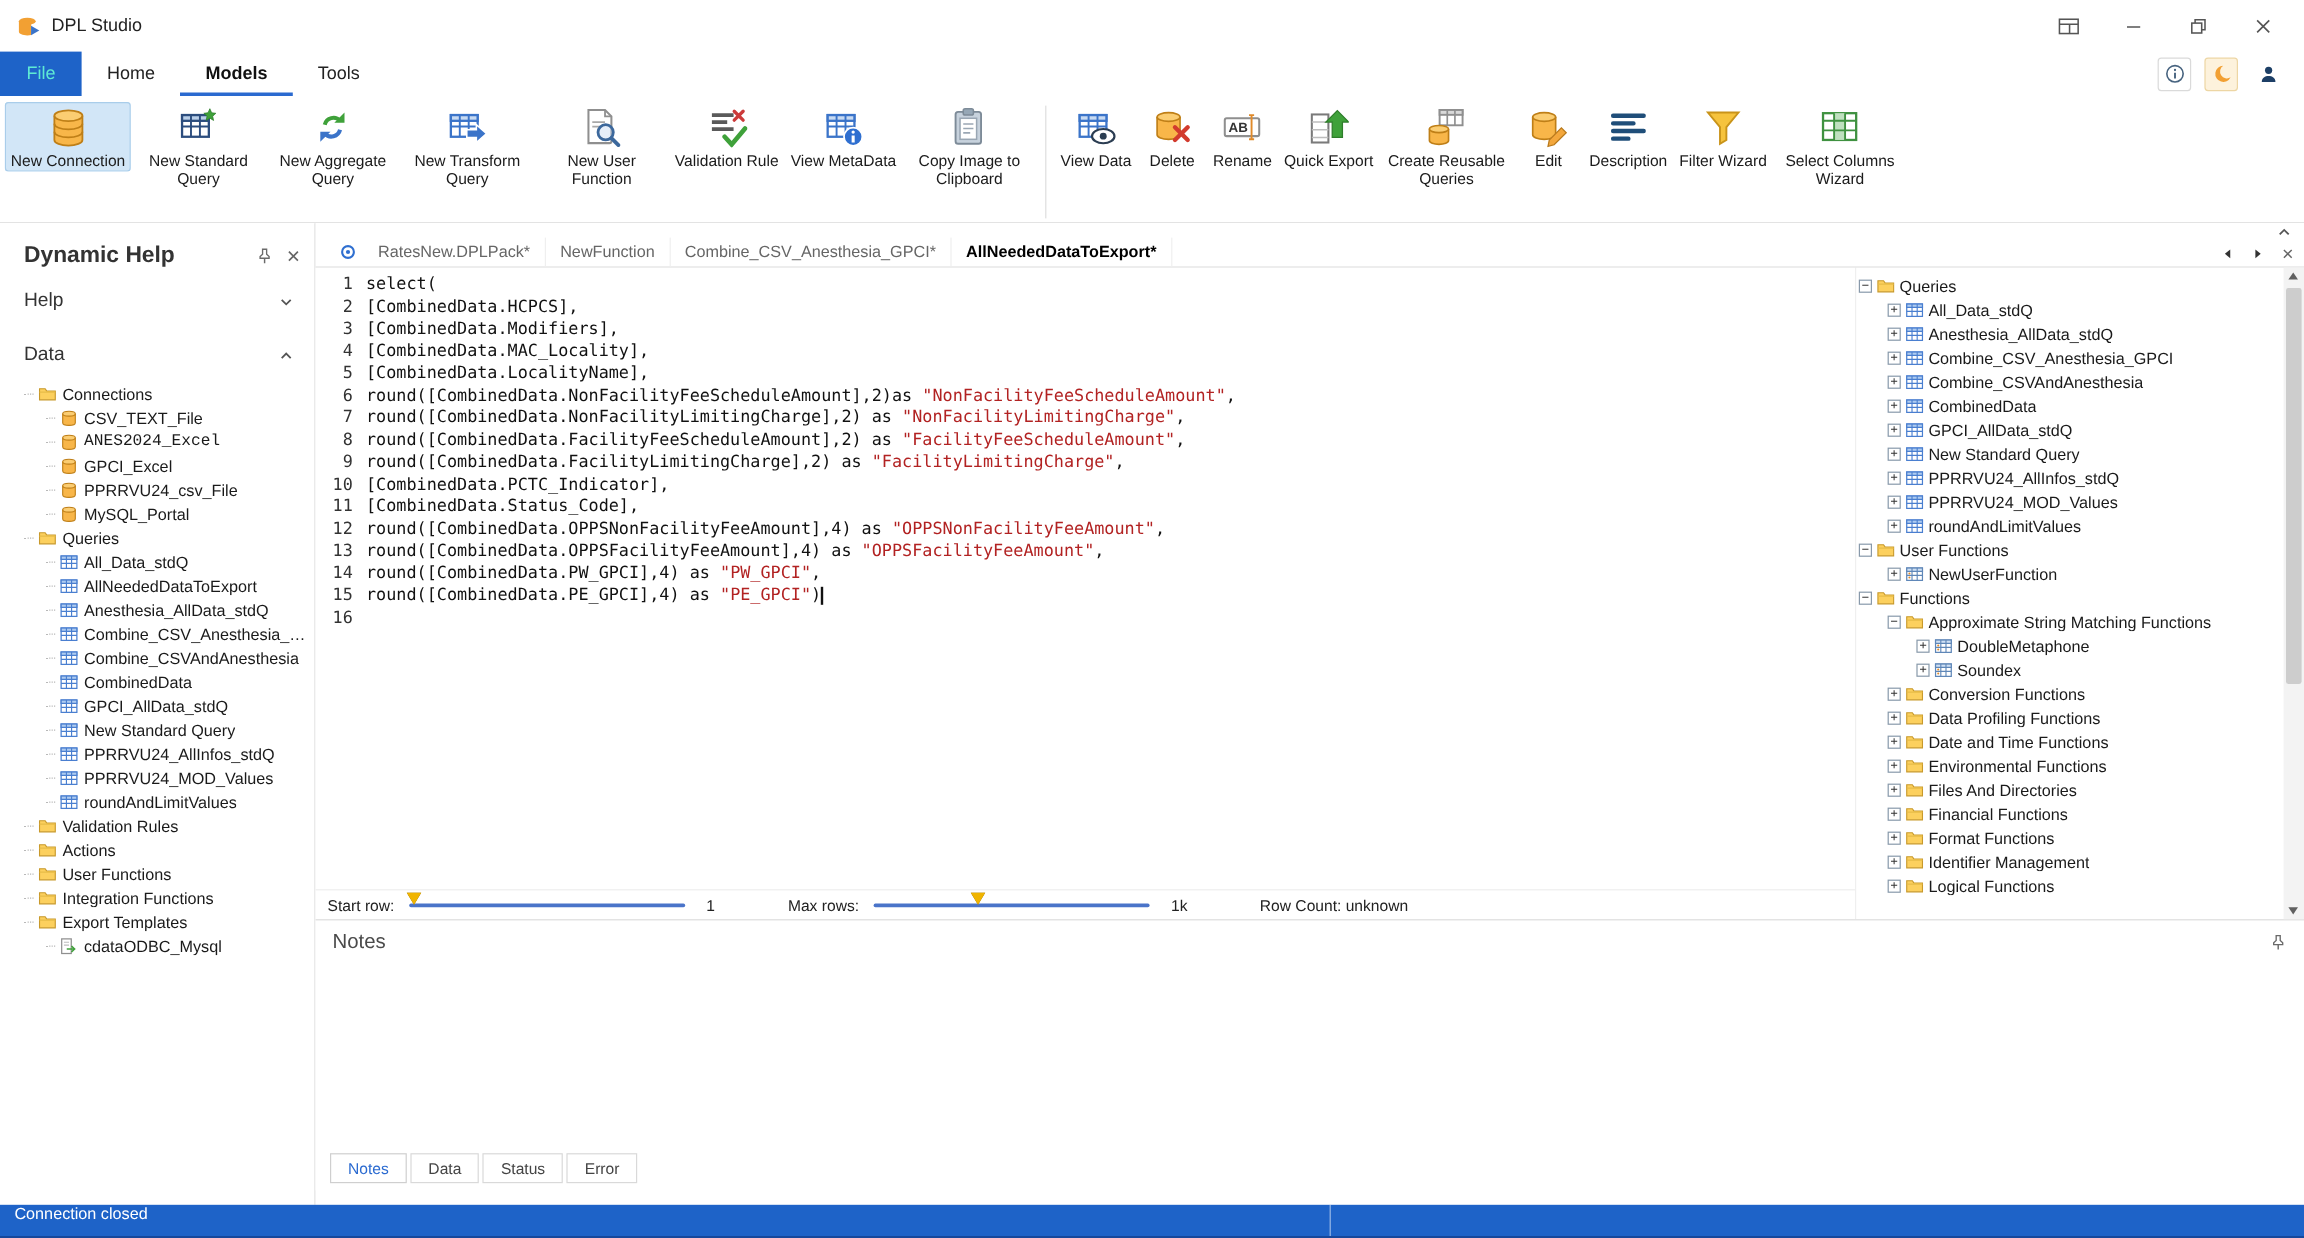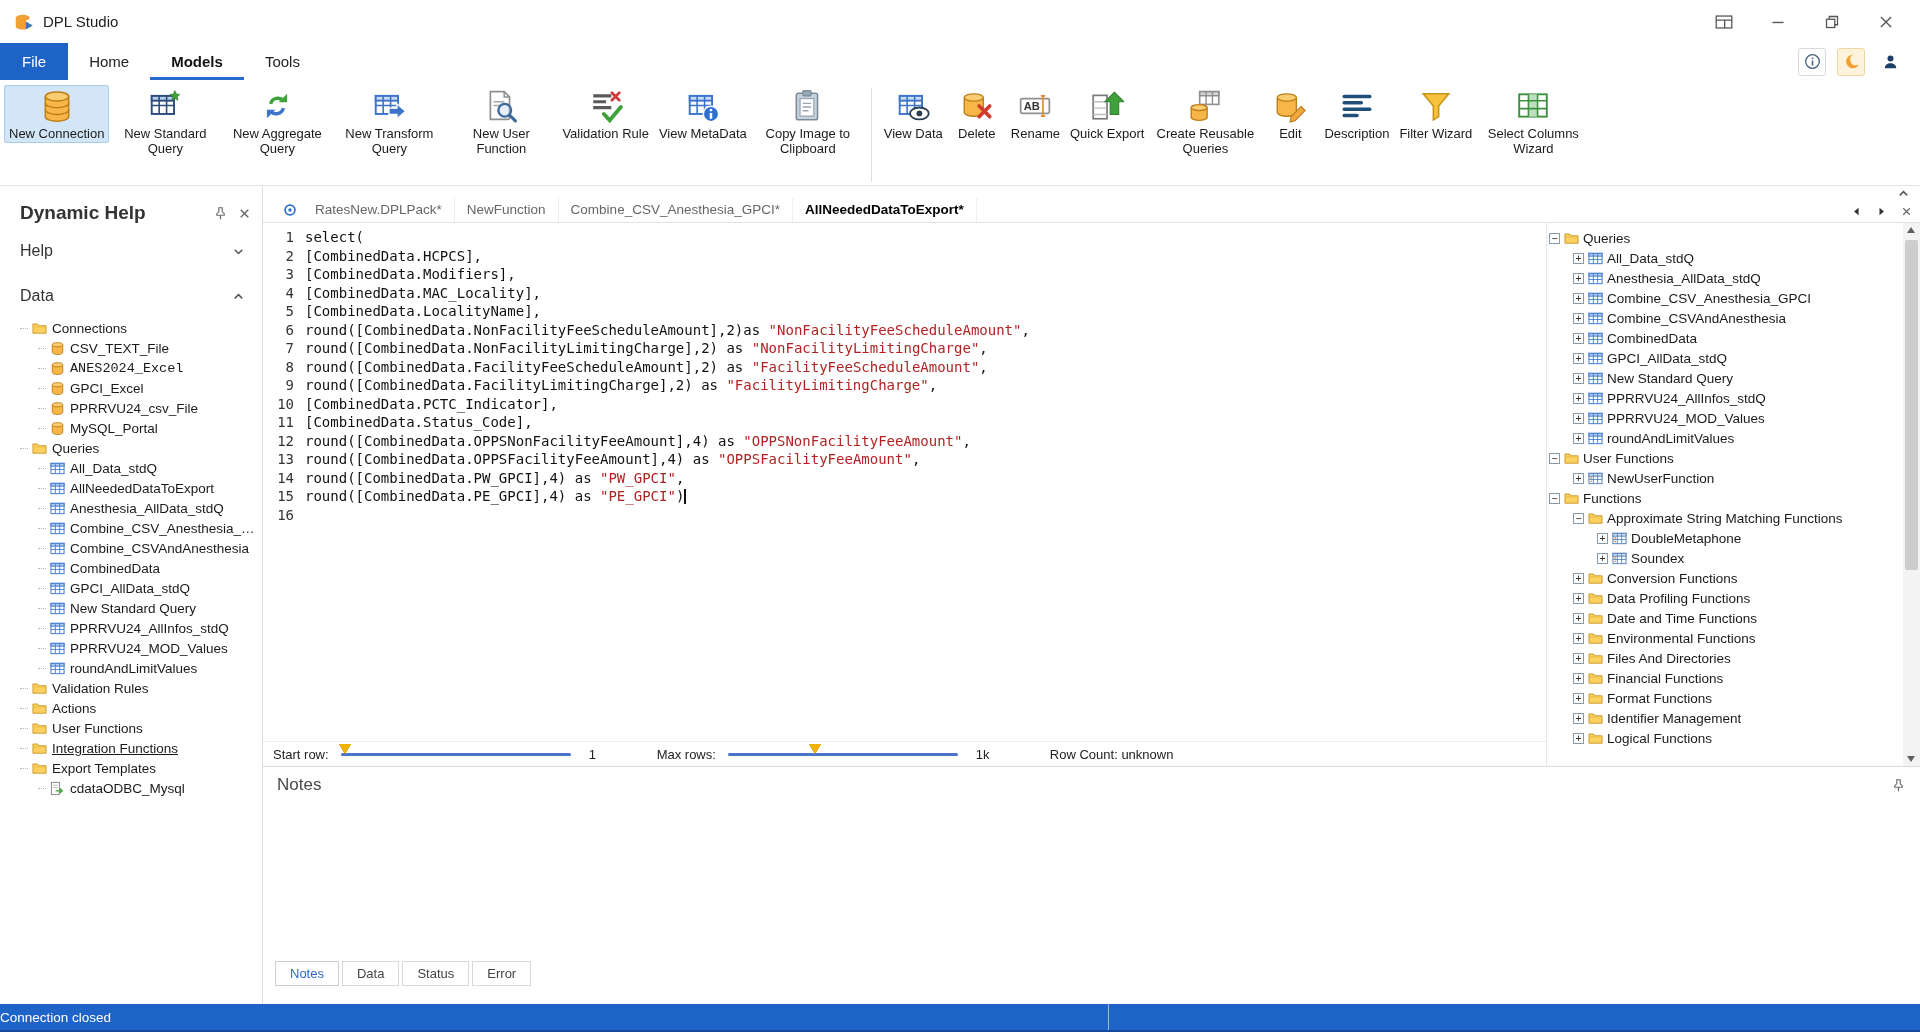--- a/index.html
+++ b/index.html
@@ -13,21 +13,21 @@
   #titlebar .logo svg{width:100%;height:100%}
   #win-title{font-size:15px;color:#222}
   #win-controls{margin-left:auto;display:flex;align-items:center;gap:26px;padding-right:20px}
   .winbtn{width:28px;height:28px;display:flex;align-items:center;justify-content:center}
   .winbtn svg{width:22px;height:22px}
 
   
   #menubar{height:37px;flex:0 0 auto;display:flex;align-items:stretch;background:#fff}
   #menu-tabs{display:flex;align-items:stretch}
   .mtab{padding:0 21px;display:flex;align-items:center;font-size:15px;color:#222}
-  .mtab.file{background:#1e63c8;color:#ffffff;padding:16px 22px}
+  .mtab.file{background:#1e63c8;color:#5eead4;padding:16px 22px}
   .mtab.active{font-weight:700;color:#111;box-shadow:inset 0 -3px 0 #2a6ad0}
   #menu-right{margin-left:auto;display:flex;align-items:center;padding-right:16px}
   .mricon{width:28px;height:28px;display:flex;align-items:center;justify-content:center;margin-left:11px}
   .mricon svg{width:19px;height:19px}
   .boxed{border:1px solid #dadada;border-radius:3px}
   .warm{background:#fdf2dc;border-color:#edd6a4}
 
   
   #toolbar{height:106px;flex:0 0 auto;display:flex;align-items:flex-start;padding:5px 4px 0 4px;
     border-bottom:1px solid #e3e3e3;background:#fff}
@@ -107,22 +107,22 @@
   #notes-panel{height:226px;flex:0 0 auto;border-top:1px solid #dcdcdc;display:flex;flex-direction:column;background:#fff}
   .np-head{display:flex;align-items:center;padding:8px 14px 0 14px}
   .np-title{font-size:17px;color:#4a4a4a}
   .np-head .lp-ic{margin-left:auto}
   #notes-body{flex:1}
   #notes-tabs{display:flex;gap:3px;padding:0 0 6px 12px}
   .ntab{font-size:13px;color:#444;padding:4px 14px;border:1px solid #d9d9d9;background:#fff}
   .ntab.active{color:#2a6ad0;border-color:#cfcfcf}
 
   
-  #statusbar{height:28px;flex:0 0 auto;background:#1e63c8;color:#fff;display:flex;align-items:center;
-    font-size:13.5px;position:relative;border-bottom:2px solid #16489c}
+  #statusbar{height:28px;flex:0 0 auto;background:#1e63c8;color:#fff;display:flex;
+    padding-left:12px;font-size:13.5px;position:relative;border-bottom:2px solid #16489c}
   #sb-div{position:absolute;left:1108px;top:0;width:1px;height:100%;background:rgba(255,255,255,.55)}
 </style>
 </head>
 <body>
 
 <div id="app">
 
   <div id="titlebar">
     <span class="logo"><svg xmlns="http://www.w3.org/2000/svg" viewBox="0 0 16 16">
           <ellipse cx="7" cy="4.6" rx="5.6" ry="2.4" fill="#f2a033"></ellipse>
@@ -595,21 +595,21 @@
           </div>
           <div class="titem" style="padding-left: 6px;">
             <span class="ticon">
               <svg xmlns="http://www.w3.org/2000/svg" viewBox="0 0 16 16">
                 <path d="M1 13V3.2h5l1.3 1.9H15V13z" fill="#fcd05e" stroke="#c8992b" stroke-width="1"></path>
                 <path d="M1 6.2h14" stroke="#e7bc49" stroke-width="1"></path>
               </svg>
             </span>
             <span class="tlabel">User Functions</span>
           </div>
-          <div class="titem" style="padding-left: 6px; text-decoration: underline;">
+          <div class="titem" style="padding-left: 6px;">
             <span class="ticon">
               <svg xmlns="http://www.w3.org/2000/svg" viewBox="0 0 16 16">
                 <path d="M1 13V3.2h5l1.3 1.9H15V13z" fill="#fcd05e" stroke="#c8992b" stroke-width="1"></path>
                 <path d="M1 6.2h14" stroke="#e7bc49" stroke-width="1"></path>
               </svg>
             </span>
             <span class="tlabel">Integration Functions</span>
           </div>
           <div class="titem" style="padding-left: 6px;">
             <span class="ticon">

